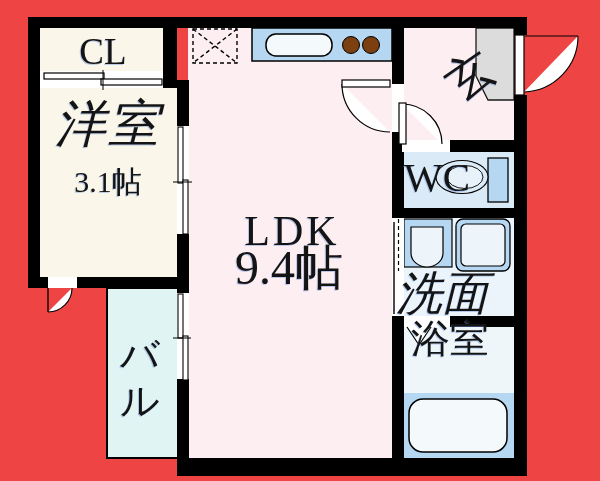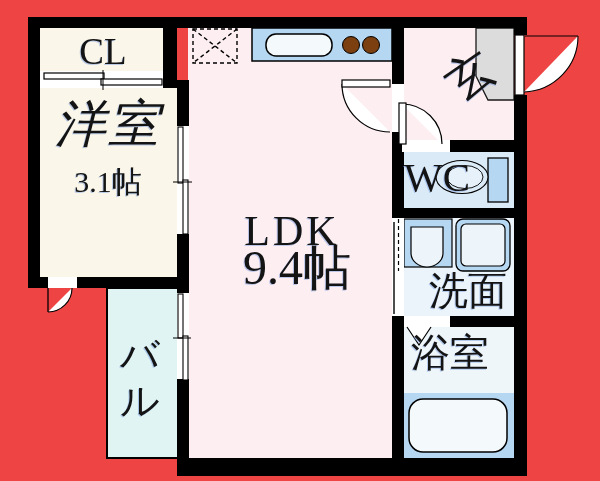--- a/index.html
+++ b/index.html
@@ -5,25 +5,25 @@
   html,body{margin:0;padding:0;background:#fff;}
   #plan{position:relative;width:600px;height:481px;background:#ef4444;overflow:hidden;
         font-family:"Liberation Serif","DejaVu Serif",serif;}
   #plan svg{position:absolute;left:0;top:0;}
   .lbl{position:absolute;color:#141414;line-height:1;text-align:center;white-space:nowrap;
        text-shadow:-1px 1px 0 rgba(110,150,225,0.45);}
   .lbl-cl{left:60px;top:33px;width:86px;font-size:37px;}
   .lbl-yoshitsu{left:44px;top:99px;width:128px;font-size:51px;letter-spacing:2px;font-style:italic;}
   .lbl-yoshitsu-size{left:38px;top:167px;width:140px;font-size:30px;}
   .lbl-ldk{left:208px;top:198px;width:168px;font-size:42px;letter-spacing:3px;margin-top:12px;}
-  .lbl-ldk-size{left:213px;top:244px;width:168px;font-size:48px;}
+  .lbl-ldk-size{left:205px;top:244px;width:168px;font-size:48px;}
   .lbl-genkan{left:438px;top:52px;width:64px;font-size:47px;transform:rotate(-35deg);}
   .lbl-wc{left:399px;top:157px;width:76px;font-size:41px;}
-  .lbl-senmen{left:420px;top:271px;width:96px;font-size:39px;}
-  .lbl-bath{left:402px;top:333px;width:96px;font-size:39px;}
+  .lbl-senmen{left:394px;top:271px;width:96px;font-size:46px;font-style:italic;}
+  .lbl-bath{left:402px;top:319px;width:96px;font-size:39px;}
   .lbl-bal{left:121px;top:301px;height:120px;font-size:39px;writing-mode:vertical-rl;
            text-orientation:upright;letter-spacing:6px;}
 </style>
 </head>
 <body>
 
 <div id="plan">
   <svg width="600" height="481" viewBox="0 0 600 481">
 
     <g>

